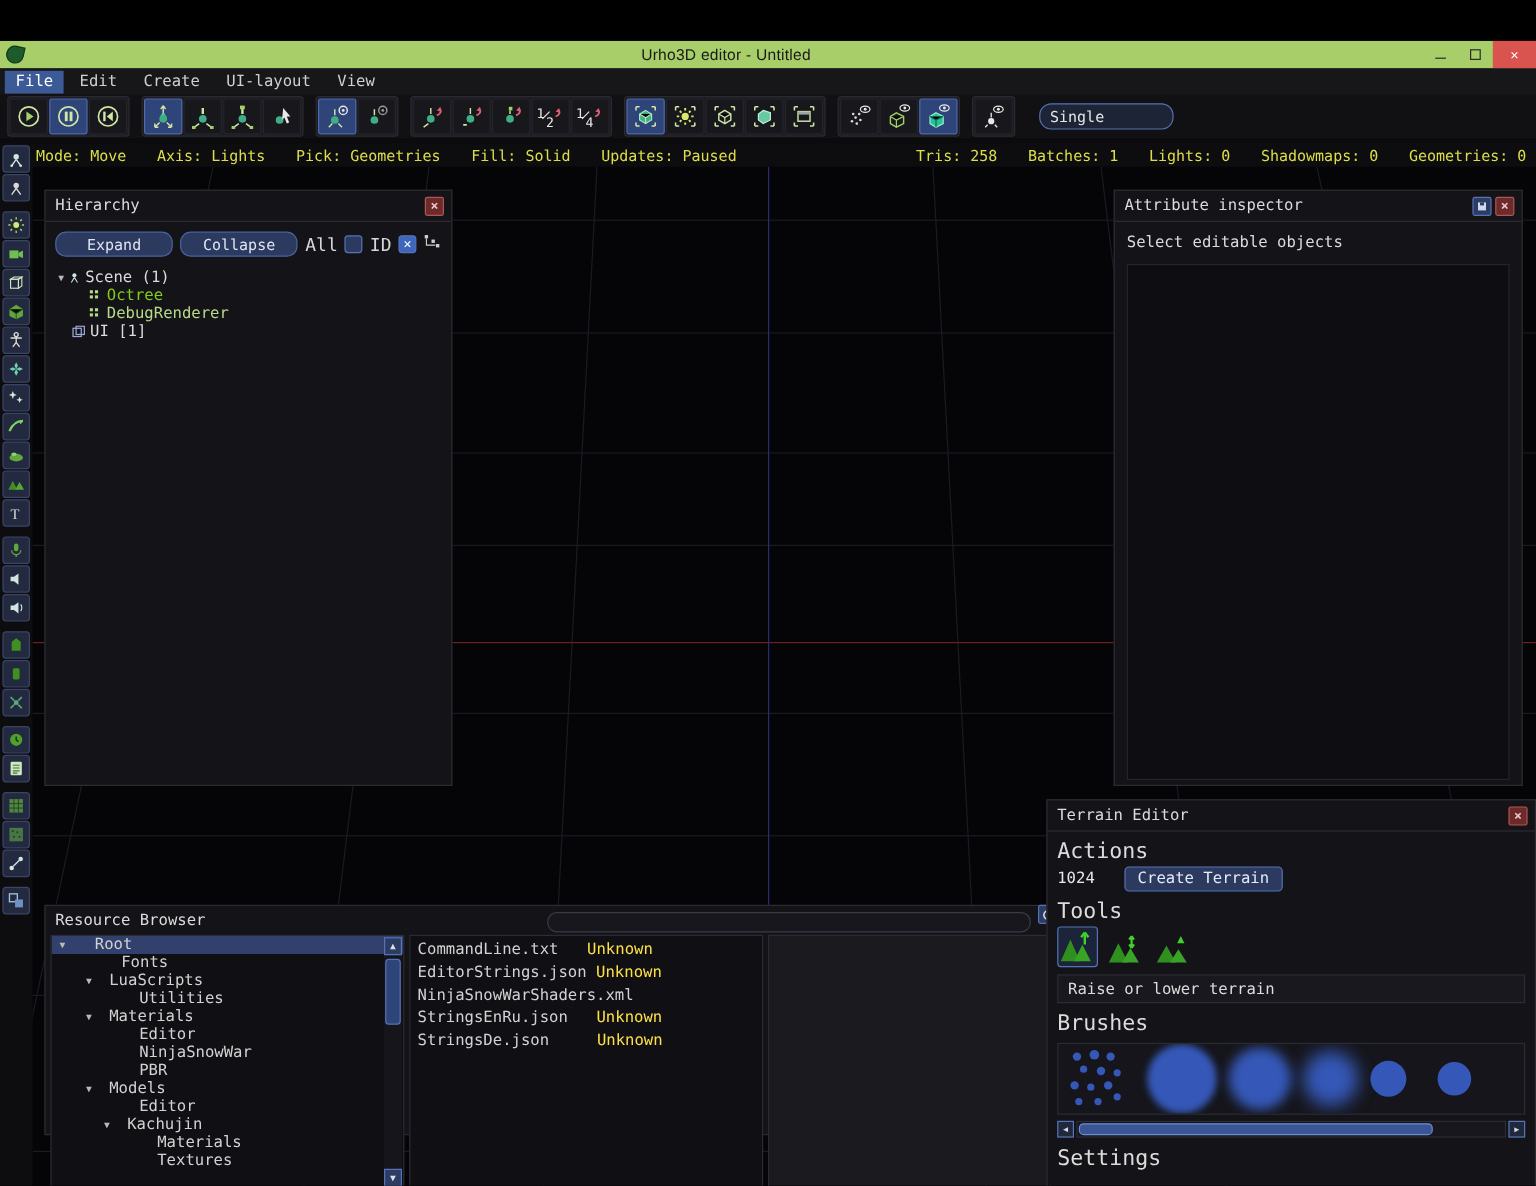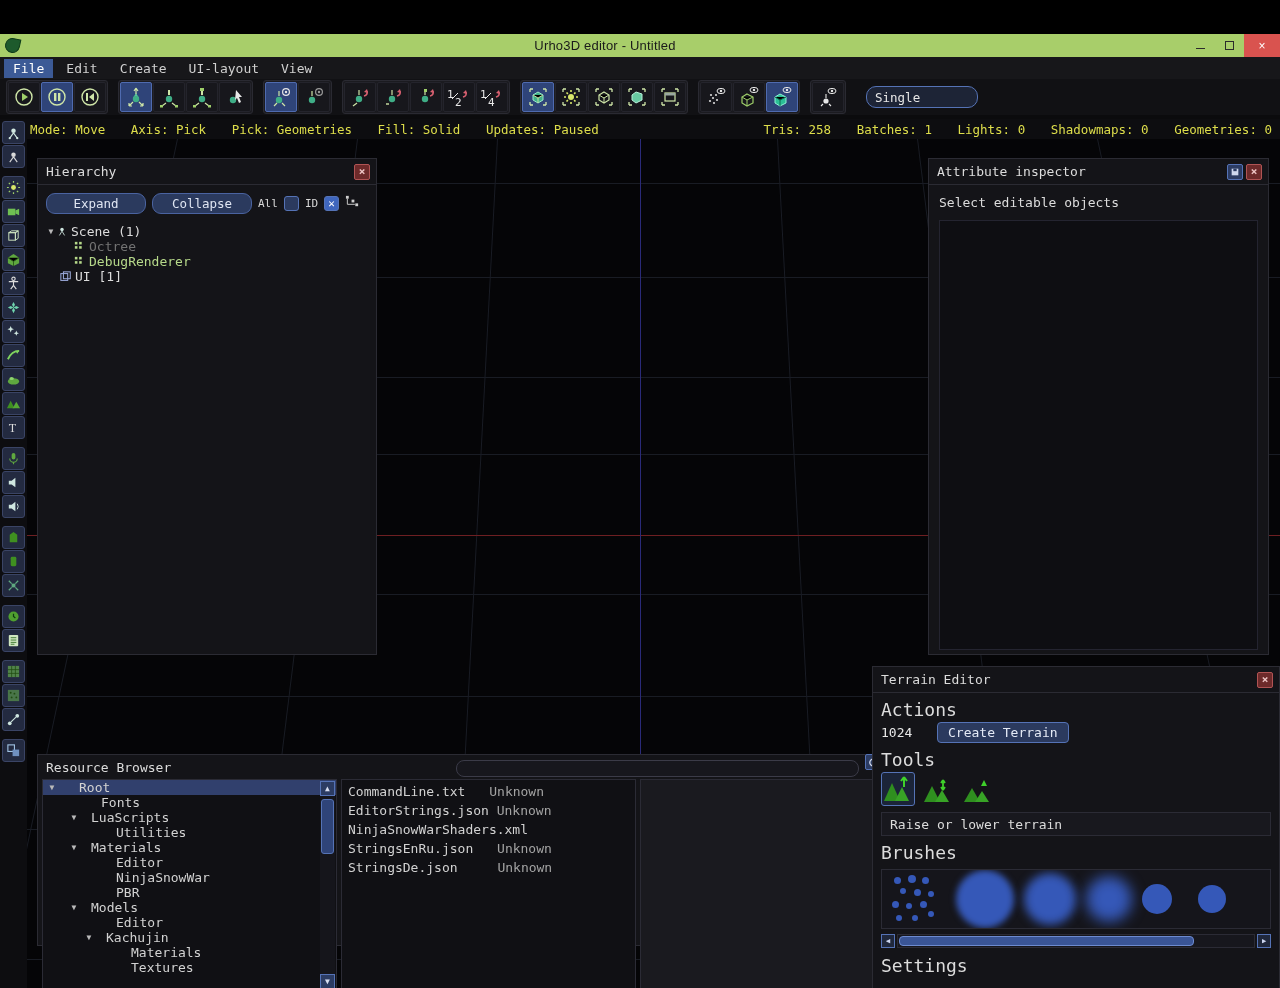--- a/index.html
+++ b/index.html
@@ -113,21 +113,21 @@
   .icobtn.pin { background:#2c3c63; border:1px solid #5573b6; color:#cfd8ee; }
 
   
   #hierarchy { left:37px; top:124px; width:340px; height:497px; }
   .hier-tools { display:flex; align-items:center; gap:6px; padding:8px 8px 6px 8px; }
   .pillbtn {
     background:#2b3a5e; border:1px solid #4a63a0; border-radius:9px;
     color:#dfe5f2; font-size:12.5px; font-family:"DejaVu Sans Mono", monospace;
     padding:2px 0; width:100px; text-align:center;
   }
-  .lbl-sm { color:#d8d8d8; font-size:11px; font-family:"DejaVu Sans Mono", monospace;}
+  .lbl-sm { color:#d8d8d8; font-size:15px; font-family:"DejaVu Sans Mono", monospace;}
   .chk {
     width:15px; height:15px; background:#2b3a5e; border:1px solid #5573b6; border-radius:3px;
     display:inline-block;
   }
   .chk.on { background:#3f66bd; color:#fff; font-size:11px; text-align:center; line-height:13px; font-weight:bold;}
   .tree { padding:4px 4px 4px 6px; font-family:"DejaVu Sans Mono", monospace; font-size:13px; }
   .trow { display:flex; align-items:center; height:15px; white-space:nowrap; }
   .tri { width:10px; color:#b9b9b9; font-size:8px; text-align:center; }
   .tnode-ico { width:13px; height:12px; margin-right:2px; }
 
@@ -146,21 +146,21 @@
     background:#17171d; border:1px solid #3b3b48; border-radius:8px;
   }
   .rb-cols { display:flex; padding:0 4px 4px 4px; gap:4px; height:216px; }
   .rb-tree { width:295px; background:#101014; border:1px solid #2b2b35; position:relative; overflow:hidden;}
   .rb-trow { display:flex; align-items:center; height:15px; font-size:13px;
              font-family:"DejaVu Sans Mono", monospace; color:#d2d2d2; white-space:nowrap;}
   .rb-trow.sel { background:#31406d; }
   .rb-files { width:295px; background:#101014; border:1px solid #2b2b35; padding:4px 0 0 6px; }
   .rb-frow { height:19px; font-size:13px; font-family:"DejaVu Sans Mono", monospace;
              color:#d2d2d2; white-space:nowrap; }
-  .rb-frow .fkind { color:#a3a3a3; }
+  .rb-frow .fkind { color:#fde047; }
   .rb-preview { flex:1; background:#1a1a1f; border:1px solid #2b2b35; }
   .sbar { position:absolute; right:1px; top:1px; width:15px; bottom:1px; background:#15151b; }
   .sbar-btn { width:15px; height:15px; background:#2c3c63; border:1px solid #5573b6;
               color:#d8def0; font-size:8px; display:flex; align-items:center; justify-content:center;}
   .sbar-thumb { position:absolute; left:1px; top:18px; width:13px; height:55px;
                 background:#2f4479; border:1px solid #5573b6; border-radius:3px;}
 
   
   #terrain { left:872px; top:632px; width:408px; height:340px; background:#141418; }
   .sec-lbl { font-size:18px; color:#dcdcdc; font-family:"DejaVu Sans Mono", monospace;
@@ -460,21 +460,21 @@
     </div>
 
     <div class="singlefield">Single</div>
   </div>
 
   <div class="statsrow">
     <div class="leftstats">
       <span class="kv"><span>Mode:</span>
         <span>Move</span></span>
       <span class="kv"><span>Axis:</span>
-        <span>Pick</span></span>
+        <span>Lights</span></span>
       <span class="kv"><span>Pick:</span>
         <span>Geometries</span></span>
       <span class="kv"><span>Fill:</span>
         <span>Solid</span></span>
       <span class="kv"><span>Updates:</span>
         <span>Paused</span></span>
     </div>
     <div class="rightstats">
       <span class="kv"><span>Tris:</span>
         <span>258</span></span>
@@ -720,21 +720,21 @@
       </div>
       <div class="trow" style="padding-left:30px">
         <span class="tnode-ico"><svg width="12" height="12" viewBox="0 0 14 14">
               <g fill="#b6d98a">
                 <rect x="1" y="1" width="3" height="3"></rect>
                 <rect x="6" y="1" width="3" height="3"></rect>
                 <rect x="1" y="6" width="3" height="3"></rect>
                 <rect x="6" y="6" width="3" height="3"></rect>
               </g>
             </svg></span>
-        <span style="color:#737373">Octree</span>
+        <span style="color:#84cc16">Octree</span>
       </div>
       <div class="trow" style="padding-left:30px">
         <span class="tnode-ico"><svg width="12" height="12" viewBox="0 0 14 14">
               <g fill="#b6d98a">
                 <rect x="1" y="1" width="3" height="3"></rect>
                 <rect x="6" y="1" width="3" height="3"></rect>
                 <rect x="1" y="6" width="3" height="3"></rect>
                 <rect x="6" y="6" width="3" height="3"></rect>
               </g>
             </svg></span>

